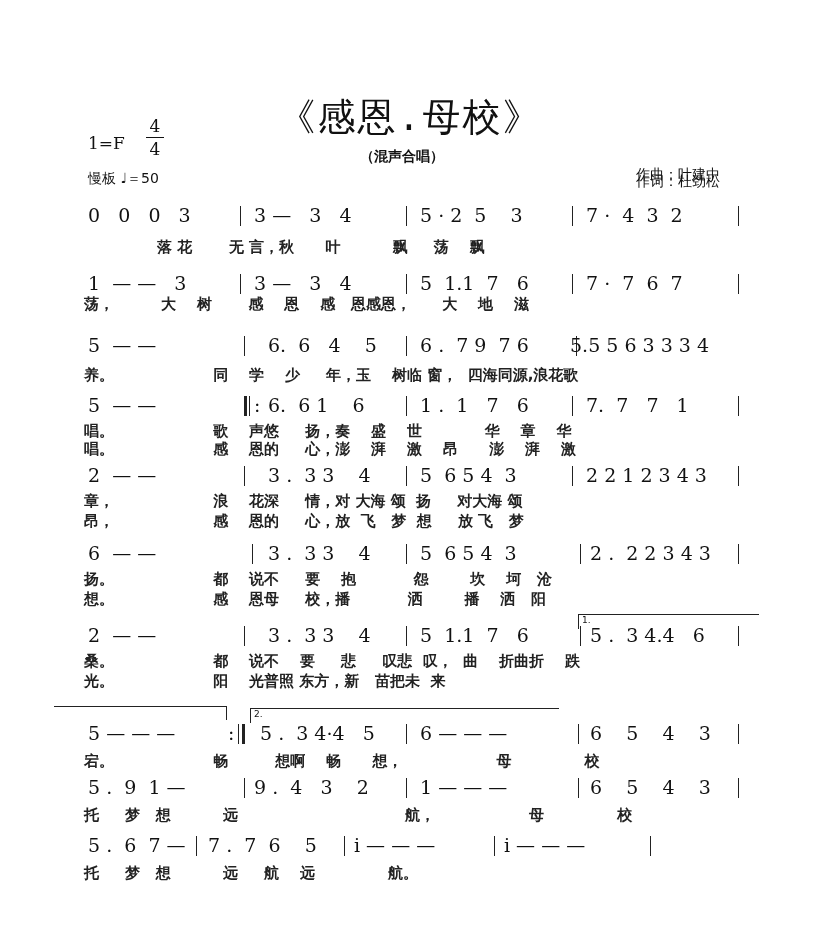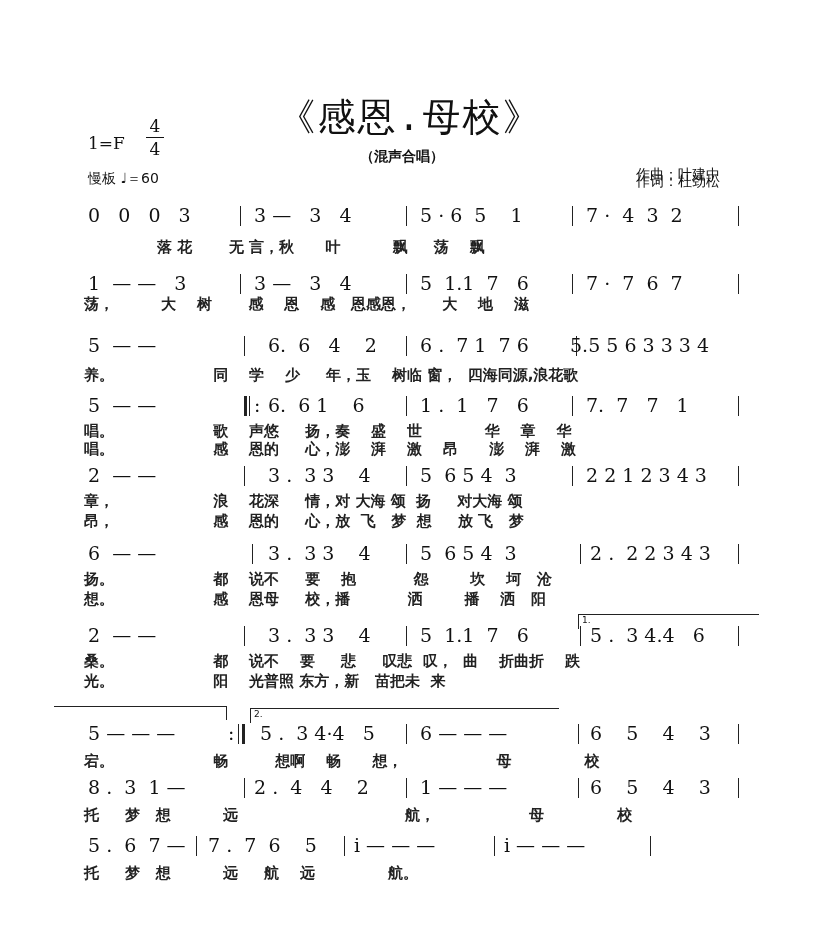--- a/index.html
+++ b/index.html
@@ -29,30 +29,30 @@
 <body>
 
 <div class="abs title">《感恩.母校》</div>
 <div class="abs subtitle">（混声合唱）</div>
 <div class="abs key">1=F</div>
 <div class="abs timesig">
   <div>4</div>
   <div class="line"></div>
   <div>4</div>
 </div>
-<div class="abs tempo">慢板 ♩＝60</div>
+<div class="abs tempo">慢板 ♩＝50</div>
 <div class="abs credit" style="top:166px">作曲：叶建中</div>
 <div class="abs credit" style="top:173px">作词：杜劲松</div>
 
 <div class="row" style="top:204px">
   <span class="seg" style="left:4px">0   0   0   3</span>
   <span class="bar" style="left:156px"></span>
   <span class="seg" style="left:170px">3 —   3   4</span>
   <span class="bar" style="left:322px"></span>
-  <span class="seg" style="left:336px">5 · 6  5    1</span>
+  <span class="seg" style="left:336px">5 · 2  5    3</span>
   <span class="bar" style="left:488px"></span>
   <span class="seg" style="left:502px">7 ·  4  3  2</span>
   <span class="bar" style="left:654px"></span>
 </div>
 <div class="lyric" style="top:238px">              落 花       无 言，秋      叶          飘     荡    飘</div>
 
 <div class="row" style="top:272px">
   <span class="seg" style="left:4px">1  — —   3</span>
   <span class="bar" style="left:156px"></span>
   <span class="seg" style="left:170px">3 —   3   4</span>
@@ -60,23 +60,23 @@
   <span class="seg" style="left:336px">5  1.1  7   6</span>
   <span class="bar" style="left:488px"></span>
   <span class="seg" style="left:502px">7 ·  7  6  7</span>
   <span class="bar" style="left:654px"></span>
 </div>
 <div class="lyric" style="top:295px">荡，         大    树       感    恩    感   恩感恩，      大    地    滋</div>
 
 <div class="row" style="top:334px">
   <span class="seg" style="left:4px">5  — —</span>
   <span class="bar" style="left:160px"></span>
-  <span class="seg" style="left:184px">6.  6   4    2</span>
+  <span class="seg" style="left:184px">6.  6   4    5</span>
   <span class="bar" style="left:322px"></span>
-  <span class="seg" style="left:336px">6 .  7 1  7 6</span>
+  <span class="seg" style="left:336px">6 .  7 9  7 6</span>
   <span class="bar" style="left:492px"></span>
   <span class="seg" style="left:486px">5.5 5 6 3 3 3 4</span>
 </div>
 <div class="lyric" style="top:366px">养。                   同    学    少     年，玉    树临 窗，  四海同源,浪花歌</div>
 
 <div class="row" style="top:394px">
   <span class="seg" style="left:4px">5  — —</span>
   <span class="bar" style="left:160px;width:3px"></span>
   <span class="bar" style="left:165px"></span>
   <span class="seg" style="left:170px">:</span>
@@ -145,23 +145,23 @@
   <span class="seg" style="left:176px">5 .  3 4·4   5</span>
   <span class="bar" style="left:322px"></span>
   <span class="seg" style="left:336px">6 — — —</span>
   <span class="bar" style="left:494px"></span>
   <span class="seg" style="left:506px">6    5    4    3</span>
   <span class="bar" style="left:654px"></span>
 </div>
 <div class="lyric" style="top:752px">宕。                   畅         想啊    畅      想，                  母              校</div>
 
 <div class="row" style="top:776px">
-  <span class="seg" style="left:4px">8 .  3  1 —</span>
+  <span class="seg" style="left:4px">5 .  9  1 —</span>
   <span class="bar" style="left:160px"></span>
-  <span class="seg" style="left:170px">2 .  4   4    2</span>
+  <span class="seg" style="left:170px">9 .  4   3    2</span>
   <span class="bar" style="left:322px"></span>
   <span class="seg" style="left:336px">1 — — —</span>
   <span class="bar" style="left:494px"></span>
   <span class="seg" style="left:506px">6    5    4    3</span>
   <span class="bar" style="left:654px"></span>
 </div>
 <div class="lyric" style="top:806px">托     梦   想          远                                航，                  母              校</div>
 
 <div class="row" style="top:834px">
   <span class="seg" style="left:4px">5 .  6  7 —</span>

